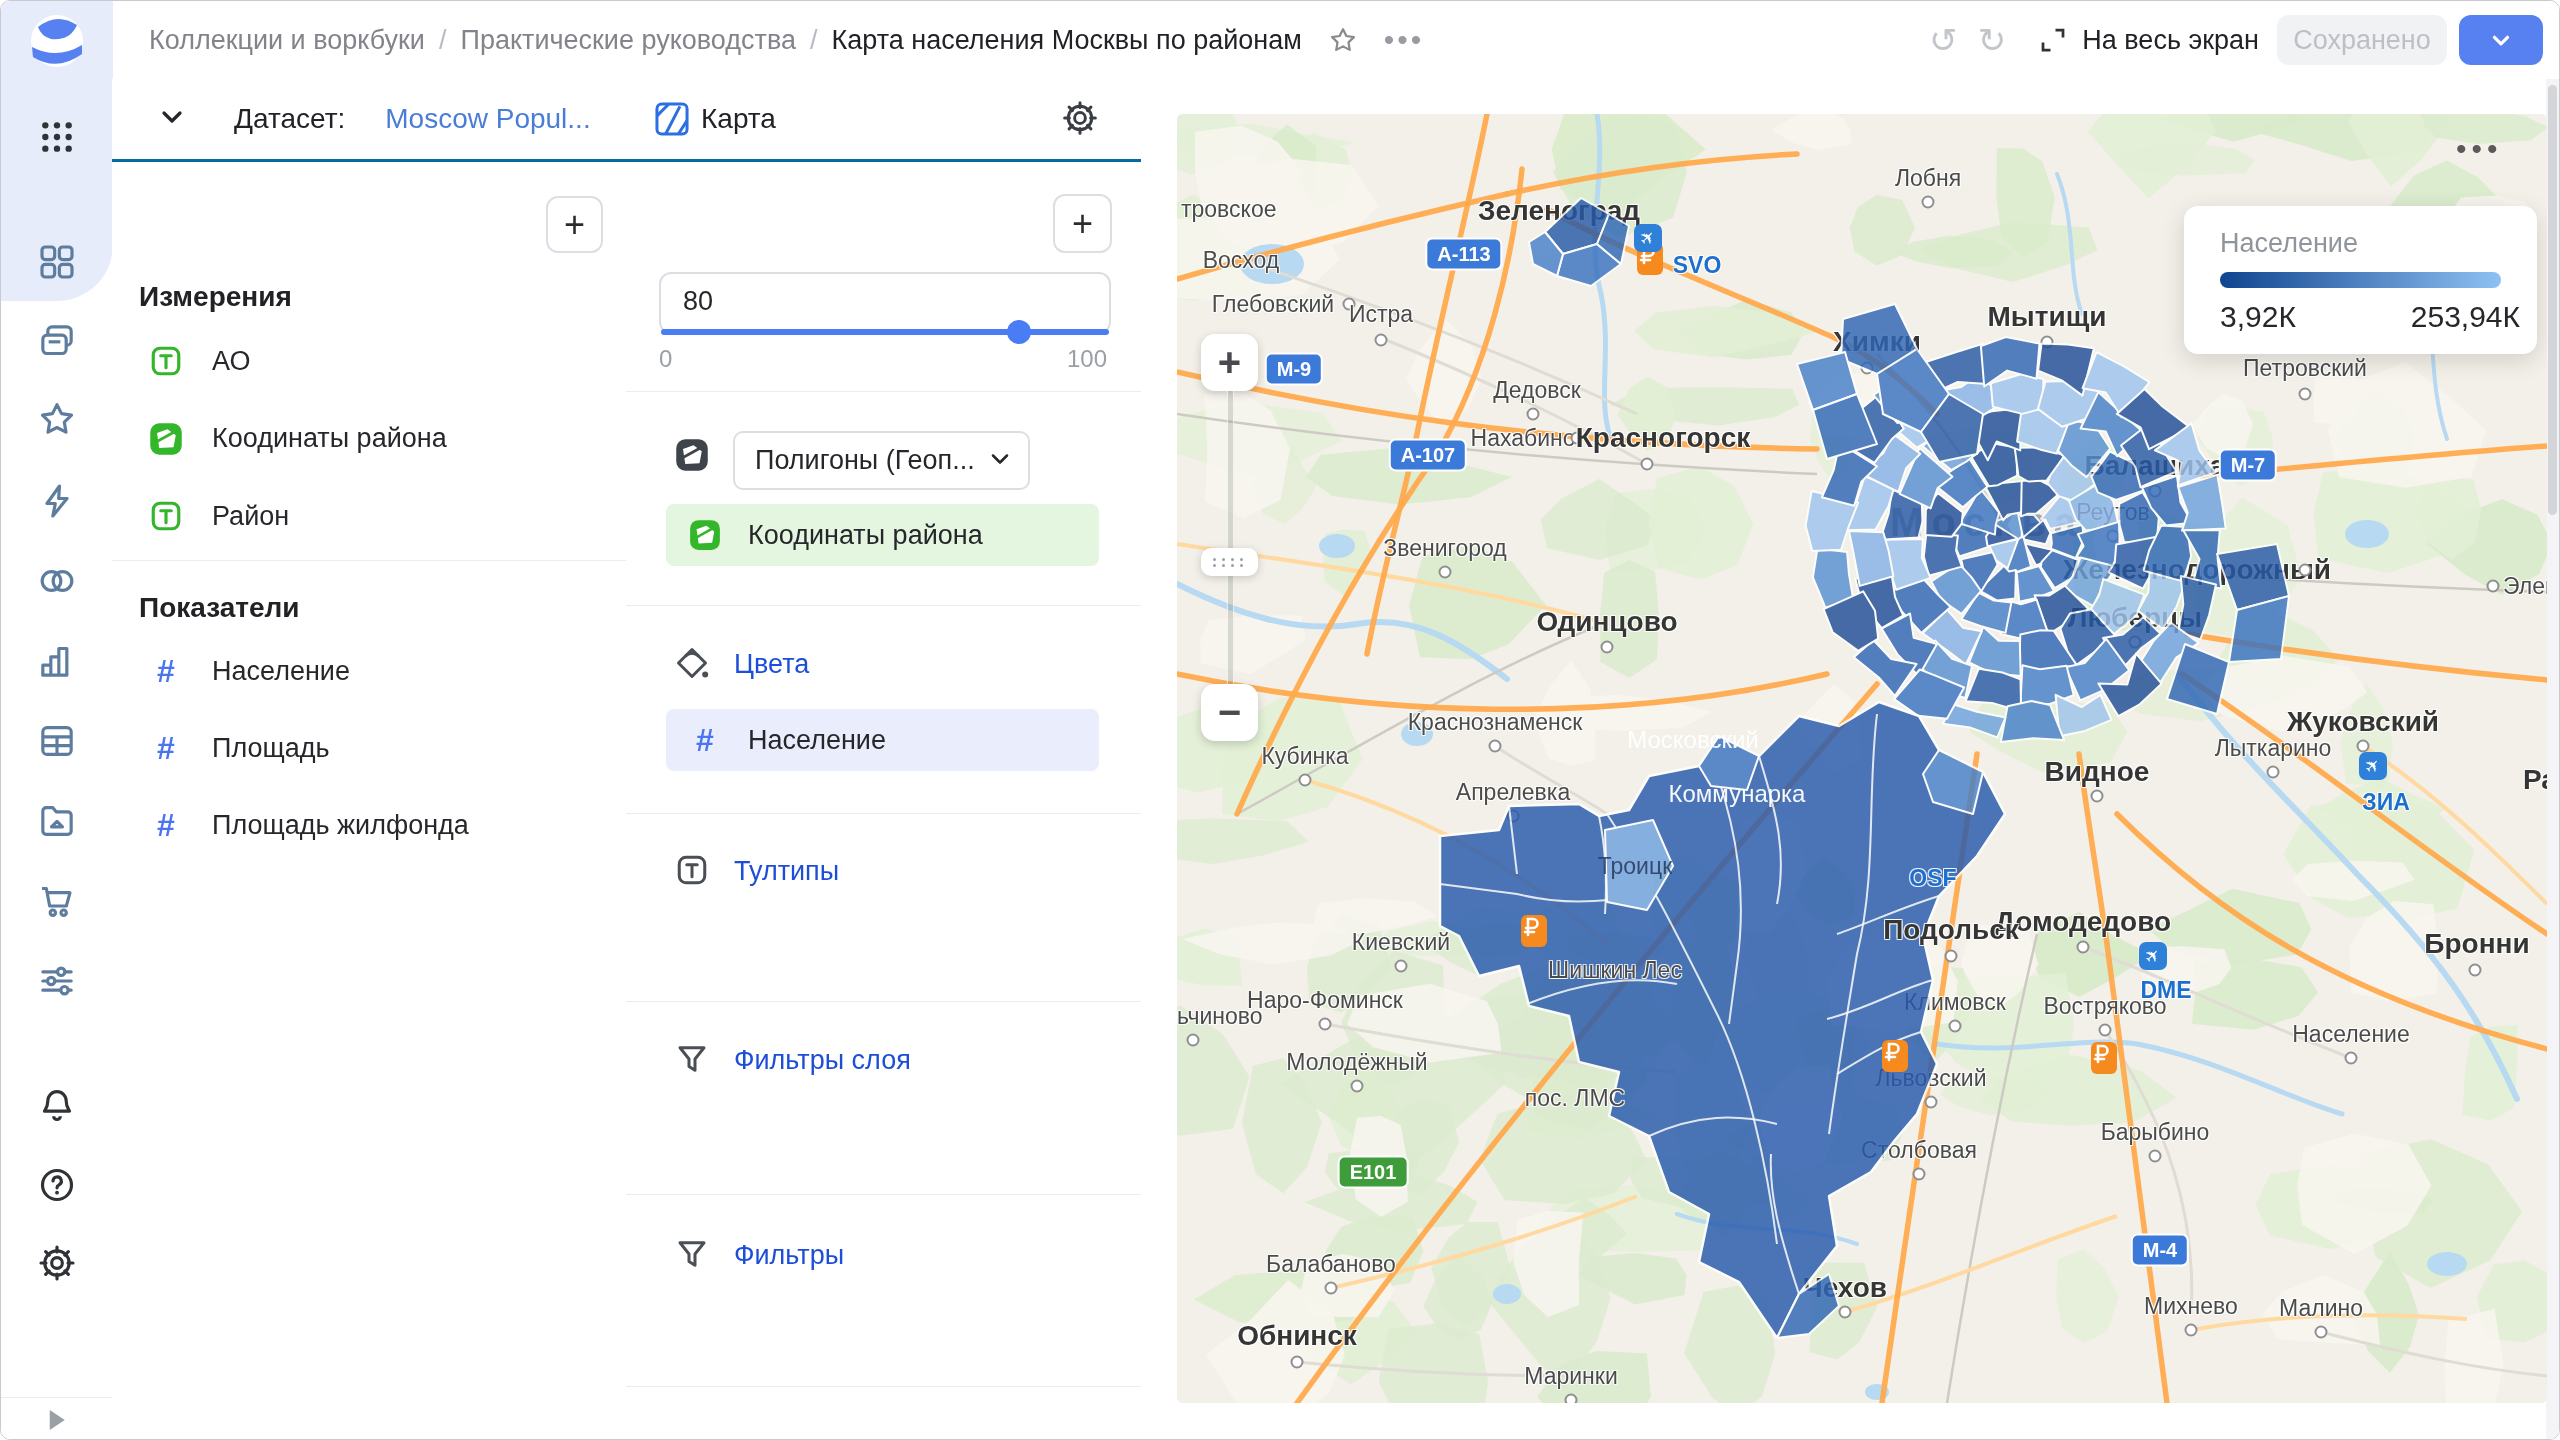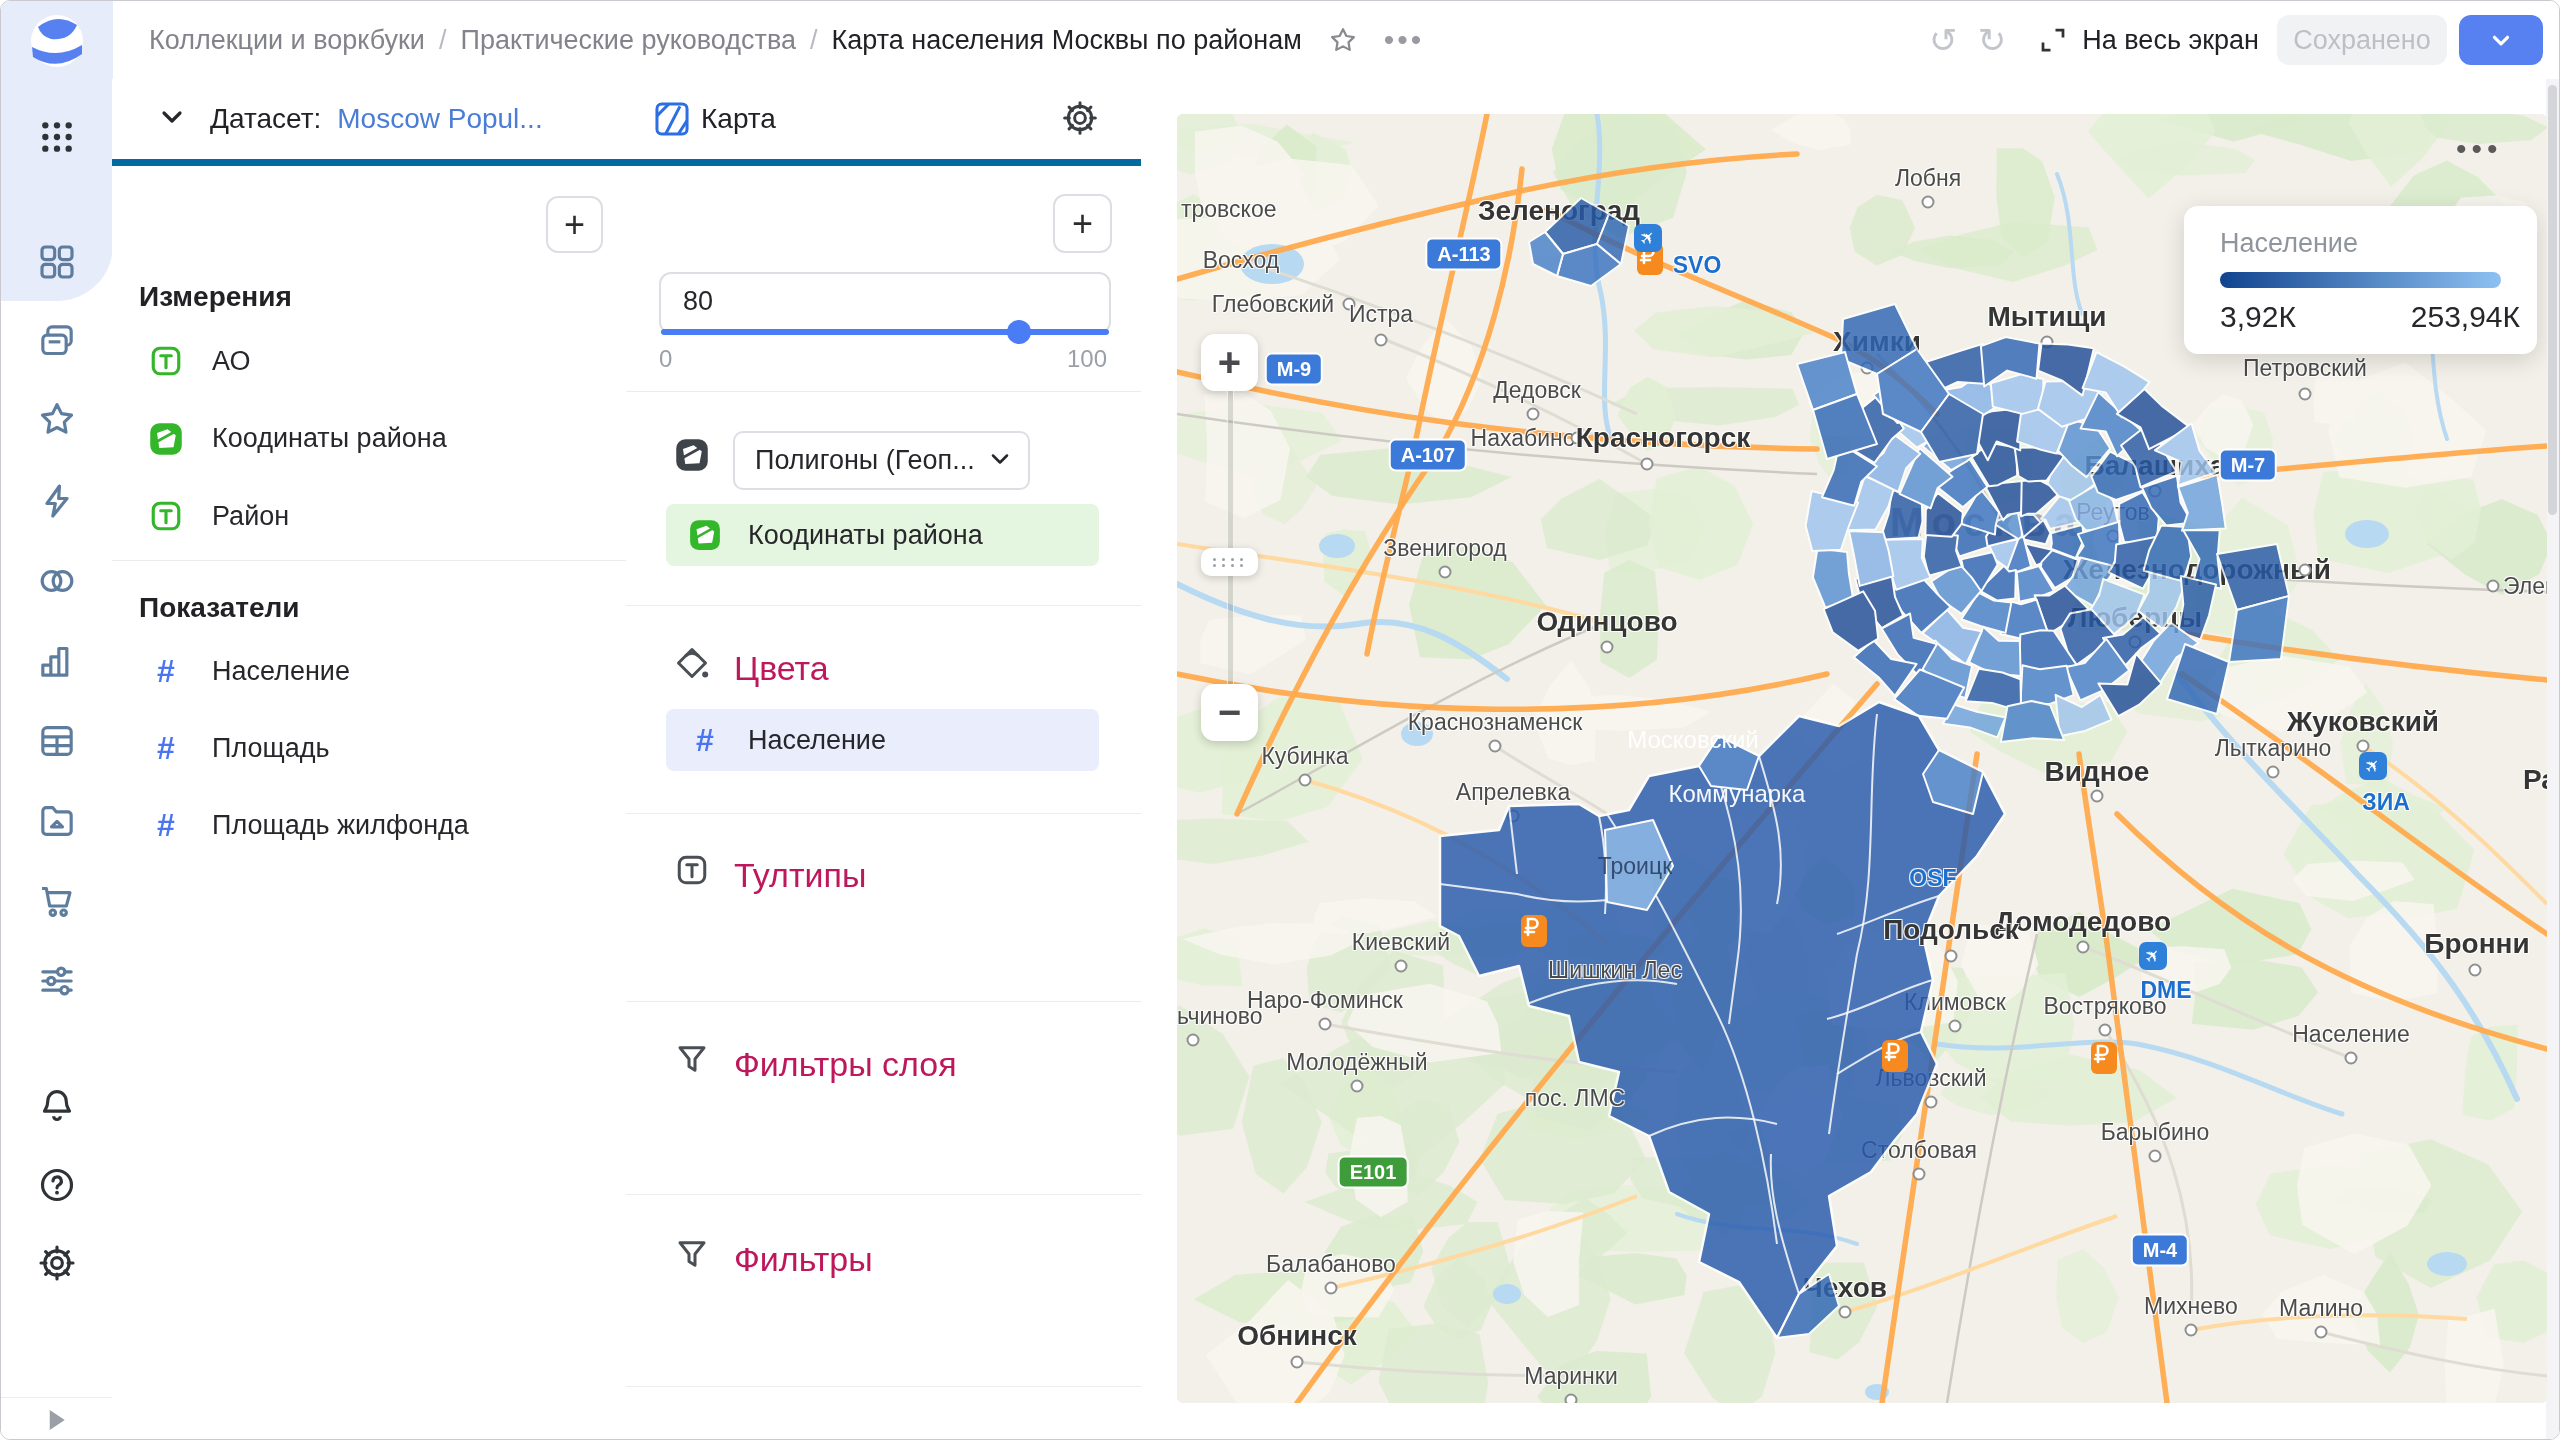--- a/index.html
+++ b/index.html
@@ -25,21 +25,21 @@
   #logo{position:absolute;left:29px;top:13px;width:54px;height:54px;}
   .rail-ic{position:absolute;left:31px;width:50px;height:50px;display:flex;align-items:center;justify-content:center;color:#5e7d9e;cursor:pointer;}
   .rail-ic.dark{color:#2f3337;}
   #rail-sep{position:absolute;left:0;right:0;top:1396px;height:1px;background:#ececef;}
   #rail-play{position:absolute;left:40px;top:1404px;color:#9aa0a6;cursor:pointer;}
   
   .panel{position:absolute;top:78px;bottom:0;background:#fff;}
   #ds-panel{left:111px;width:514px;border-right:1px solid #ececef;}
   #cfg-panel{left:625px;width:515px;border-right:1px solid #ececef;}
   .pdiv{position:absolute;left:0;right:0;height:1px;background:#ececef;}
-  .phead{position:absolute;left:0;top:0;right:0;height:80px;border-bottom:7px solid #0369a1;display:flex;align-items:center;}
+  .phead{position:absolute;left:0;top:0;right:0;height:80px;border-bottom:3px solid #0369a1;display:flex;align-items:center;gap:24px;}
   
   #ds-head-chev{margin-left:44px;}
   #ds-label{margin-left:22px;font-size:28px;color:#222226;}
   #ds-name{margin-left:16px;font-size:28px;color:#4a7dd6;cursor:pointer;max-width:300px;overflow:hidden;white-space:nowrap;}
   #ds-search{position:absolute;left:27px;top:117px;width:360px;height:53px;border:2px solid #dcdee3;border-radius:12px;font-size:26px;color:#26262b;padding:0 20px;outline:none;}
   #ds-search::placeholder{color:#b6bac2;}
   .plusbtn{position:absolute;border:2px solid #dcdee3;border-radius:12px;background:#fff;display:flex;align-items:center;justify-content:center;font-size:36px;color:#2c2c30;cursor:pointer;}
   #ds-add{left:434px;top:117px;width:53px;height:53px;}
   .sect-title{position:absolute;left:27px;font-size:28px;font-weight:bold;color:#222226;}
   .fld{position:absolute;left:10px;right:10px;height:60px;display:flex;align-items:center;cursor:grab;border-radius:8px;}
@@ -54,21 +54,21 @@
   .selbox .schev{margin-left:auto;margin-right:14px;flex:0 0 auto;}
   #layer-sel{left:33px;top:115px;width:360px;}
   #layer-add{left:427px;top:115px;width:55px;height:55px;}
   #op-box{position:absolute;left:33px;top:193px;width:448px;height:58px;border:2px solid #dcdee3;border-radius:12px;}
   #op-val{position:absolute;left:22px;top:12px;font-size:27px;color:#26262b;}
   #op-track{position:absolute;left:0;right:0;bottom:-3px;height:6px;background:#4a7df5;border-radius:3px;}
   #op-handle{position:absolute;bottom:-12px;width:24px;height:24px;border-radius:50%;background:#4a7df5;cursor:pointer;}
   #op-min{position:absolute;left:33px;top:266px;font-size:24px;color:#9aa0a8;}
   #op-max{position:absolute;left:33px;top:266px;width:448px;text-align:right;font-size:24px;color:#9aa0a8;}
   .cfgrow-ic{position:absolute;left:48px;color:#4a4f55;}
-  .cfgrow-lb{position:absolute;left:108px;font-size:34px;color:#be185d;}
+  .cfgrow-lb{position:absolute;left:108px;font-size:27px;color:#1d4ed8;}
   .chip{position:absolute;left:40px;width:433px;height:62px;border-radius:8px;display:flex;align-items:center;cursor:grab;}
   .chip.green{background:#e4f6df;}
   .chip.blue{background:#e9edfc;}
   .chip .cic{margin-left:22px;width:34px;height:34px;flex:0 0 34px;display:flex;align-items:center;justify-content:center;}
   .chip .ctx{margin-left:26px;font-size:27px;color:#26262b;}
   .hash{font-size:32px;font-weight:bold;color:#4a74f0;line-height:1;}
   
   #map-panel{left:1140px;width:1420px;}
   #map{position:absolute;left:36px;top:35px;width:1370px;height:1289px;border-radius:6px;overflow:hidden;background:#f2f0e8;cursor:grab;}
   #map svg{position:absolute;left:0;top:0;}

